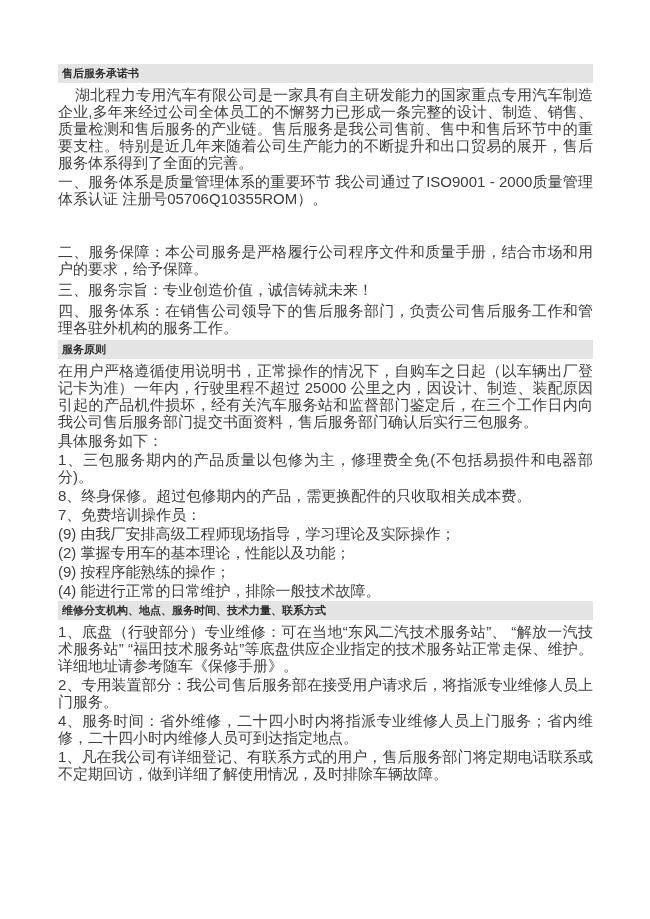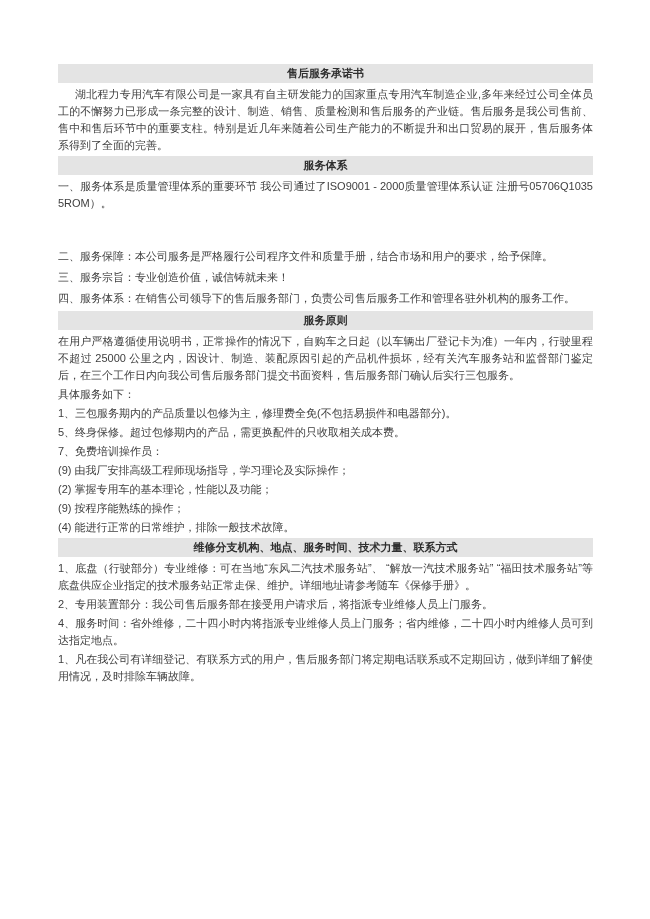--- a/index.html
+++ b/index.html
@@ -20,60 +20,58 @@
     overflow: hidden;
   }
   .bar {
     background: #e4e4e4;
     color: #2f2f2f;
     font-weight: bold;
     font-size: 11px;
     line-height: 13px;
     padding: 3px 4px;
     margin: 2px 0 3px 0;
-    text-align: center;
   }
   .para {
-    font-size: 11px;
+    font-size: 15px;
     line-height: 17px;
     margin: 2px 0;
     text-align: justify;
     word-break: break-all;
   }
   .para.indent { text-indent: 17px; }
   .para.vgap { margin: 4px 0; }
   .spacer { height: 30px; }
 </style>
 </head>
 <body>
 
 <div class="page">
 
   <div class="bar">售后服务承诺书</div>
 
   <p class="para indent">湖北程力专用汽车有限公司是一家具有自主研发能力的国家重点专用汽车制造企业,多年来经过公司全体员工的不懈努力已形成一条完整的设计、制造、销售、质量检测和售后服务的产业链。售后服务是我公司售前、售中和售后环节中的重要支柱。特别是近几年来随着公司生产能力的不断提升和出口贸易的展开，售后服务体系得到了全面的完善。</p>
 
-  <div class="bar">服务体系</div>
 
   <p class="para">一、服务体系是质量管理体系的重要环节 我公司通过了ISO9001 - 2000质量管理体系认证 注册号05706Q10355ROM）。</p>
 
   <div class="spacer"></div>
 
   <p class="para vgap">二、服务保障：本公司服务是严格履行公司程序文件和质量手册，结合市场和用户的要求，给予保障。</p>
   <p class="para vgap">三、服务宗旨：专业创造价值，诚信铸就未来！</p>
   <p class="para vgap">四、服务体系：在销售公司领导下的售后服务部门，负责公司售后服务工作和管理各驻外机构的服务工作。</p>
 
   <div class="bar">服务原则</div>
 
   <p class="para">在用户严格遵循使用说明书，正常操作的情况下，自购车之日起（以车辆出厂登记卡为准）一年内，行驶里程不超过 25000 公里之内，因设计、制造、装配原因引起的产品机件损坏，经有关汽车服务站和监督部门鉴定后，在三个工作日内向我公司售后服务部门提交书面资料，售后服务部门确认后实行三包服务。</p>
 
   <p class="para">具体服务如下：</p>
 
   <p class="para">1、三包服务期内的产品质量以包修为主，修理费全免(不包括易损件和电器部分)。</p>
-  <p class="para">5、终身保修。超过包修期内的产品，需更换配件的只收取相关成本费。</p>
+  <p class="para">8、终身保修。超过包修期内的产品，需更换配件的只收取相关成本费。</p>
   <p class="para">7、免费培训操作员：</p>
 
   <p class="para">(9) 由我厂安排高级工程师现场指导，学习理论及实际操作；</p>
   <p class="para">(2) 掌握专用车的基本理论，性能以及功能；</p>
   <p class="para">(9) 按程序能熟练的操作；</p>
   <p class="para">(4) 能进行正常的日常维护，排除一般技术故障。</p>
 
   <div class="bar">维修分支机构、地点、服务时间、技术力量、联系方式</div>
 
   <p class="para">1、底盘（行驶部分）专业维修：可在当地“东风二汽技术服务站”、 “解放一汽技术服务站” “福田技术服务站”等底盘供应企业指定的技术服务站正常走保、维护。详细地址请参考随车《保修手册》。</p>

